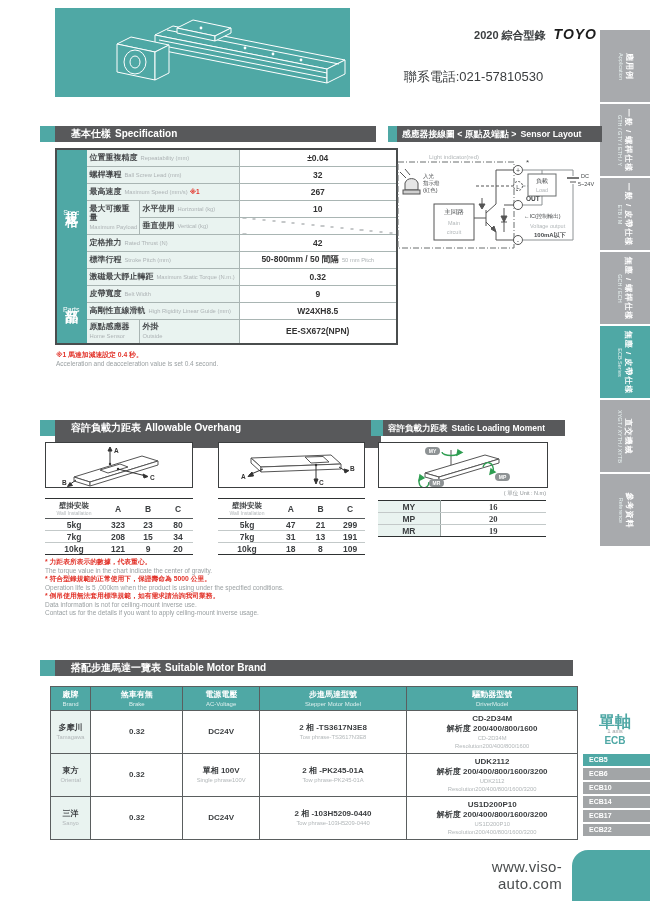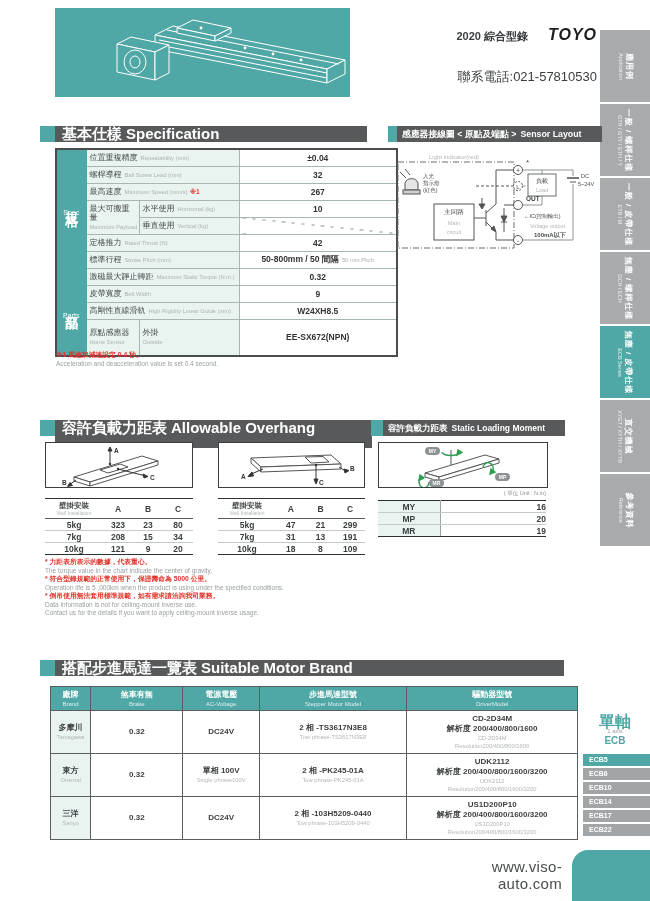--- a/index.html
+++ b/index.html
@@ -1,45 +1,45 @@
 <!DOCTYPE html>
 <html><head>
 <meta charset="utf-8">
 <style>
   html,body{margin:0;padding:0;}
   body{width:650px;height:901px;position:relative;background:#fff;overflow:hidden;
        font-family:"Liberation Sans","DejaVu Sans",sans-serif;color:#3a3d3f;}
   .abs{position:absolute;}
   
   .sec-sq{background:#4fa8a5;}
-  .sec-bar{background:#58595b;color:#fff;font-weight:bold;font-size:15px;line-height:16px;
-           padding-left:7px;white-space:nowrap;overflow:hidden;}
+  .sec-bar{background:#58595b;color:#fff;font-weight:bold;font-size:10px;line-height:16px;
+           padding-left:16px;white-space:nowrap;overflow:hidden;}
   .sec-bar .en{margin-left:4px;}
   
   .draw-panel{background:#4fa8a5;}
   
   .cat-line{font-size:11px;font-weight:bold;color:#3a3d3f;text-align:right;}
-  .logo{font-style:italic;font-weight:900;font-size:16px;letter-spacing:1px;color:#1c1c1c;margin-left:20px;}
+  .logo{font-style:italic;font-weight:900;font-size:14px;letter-spacing:1px;color:#1c1c1c;margin-left:8px;}
   .phone{font-size:13px;color:#3a3d3f;text-align:right;}
   
   .side-tab{left:600px;width:50px;height:72px;background:#a8aaad;display:flex;align-items:center;justify-content:center;cursor:pointer;}
   .side-tab.active{background:#4fa8a5;}
   .side-tab .rot{transform:rotate(90deg);white-space:nowrap;text-align:center;color:#fff;}
   .side-tab .zh{font-size:8px;font-weight:bold;letter-spacing:1px;line-height:10px;}
   .side-tab .en{font-size:5.5px;line-height:7px;color:#e8f2f1;}
   
   table{border-collapse:collapse;}
   .spec{width:343px;table-layout:fixed;font-size:8px;}
   .spec td{border:1px solid #a9b5b3;padding:0 3px;overflow:hidden;white-space:nowrap;}
   .spec{border:2px solid #4a4d4e;}
   .grp{background:#4fa8a5;color:#fff;text-align:center;border:1px solid #4fa8a5 !important;}
   .grp .v{writing-mode:vertical-rl;text-orientation:upright;font-size:13px;font-weight:bold;letter-spacing:3px;margin:0 auto;}
   .grp .e{font-size:7px;margin-top:2px;}
   .lblc{background:#e9f3f0;}
-  .zh-l{font-size:8px;font-weight:normal;color:#46494b;}
+  .zh-l{font-size:8px;font-weight:bold;color:#46494b;}
   .en-l{font-size:5.8px;color:#adb3b5;margin-left:3px;}
   .mark{color:#e2342b;font-size:6.5px;font-weight:bold;margin-left:2px;}
   .valc{text-align:center;font-size:8.5px;font-weight:600;color:#333;background:#fff;}
   .val-sub{font-size:5.8px;color:#adb3b5;font-weight:normal;margin-left:3px;}
   .diagc{background:linear-gradient(to right top,transparent 49.5%,#8a9092 49.5%,#8a9092 50.6%,transparent 50.6%);}
   
   .note-red{color:#e2342b;font-size:6.8px;font-weight:bold;line-height:8.5px;}
   .note-gray{color:#9aa0a2;font-size:6.5px;line-height:8.5px;}
   
   .dbox{border:1px solid #3c3f40;background:#fff;}
@@ -51,21 +51,21 @@
   .mini .r:last-child td{border-bottom:1.5px solid #2e3132;}
   .wall-zh{font-size:7.5px;font-weight:bold;color:#46494b;display:block;line-height:8px;}
   .wall-en{font-size:5px;color:#b3b8ba;display:block;line-height:6px;}
   .abc{font-weight:bold;color:#3b3e40;}
   .unit-lbl{font-size:5.5px;color:#8d9294;text-align:right;}
   .mm{width:100%;table-layout:fixed;font-size:8.5px;}
   .mm td{padding:0;height:11px;border-bottom:1px solid #c3c9c9;}
   .mm tr:first-child td{border-top:1.5px solid #2e3132;}
   .mm tr:last-child td{border-bottom:1.5px solid #2e3132;}
   .mm .k{background:#e9f3f0;text-align:center;font-weight:bold;color:#3b3e40;border-right:1px solid #9aa5a3;}
-  .mm .v{text-align:right;font-weight:600;color:#3b3e40;}
+  .mm .v{text-align:center;font-weight:600;color:#3b3e40;font-family:Liberation Serif, serif;}
   
   .motor{width:528px;table-layout:fixed;border:1.5px solid #3c3f40;font-size:8px;}
   .motor td,.motor th{border:1px solid #5a5e5f;text-align:center;padding:0 2px;overflow:hidden;}
   .motor thead th{background:#4fa8a5;color:#fff;height:23px;font-weight:bold;}
   .motor thead .hz{font-size:8px;line-height:10px;display:block;}
   .motor thead .he{font-size:6px;line-height:8px;display:block;color:#dcefee;font-weight:normal;}
   .motor tbody td{height:42px;background:#fff;}
   .motor .brand{background:#e9f3f0;}
   .m-zh{display:block;font-size:8px;font-weight:600;color:#3b3e40;line-height:10px;}
   .m-en{display:block;font-size:5.8px;color:#b2b7b9;line-height:8px;}
@@ -112,21 +112,21 @@
       <circle cx="218" cy="46" r="1.4" fill="#fff" stroke="none"></circle>
       <circle cx="246" cy="52" r="1.4" fill="#fff" stroke="none"></circle>
       <circle cx="146" cy="20" r="1.4" fill="#fff" stroke="none"></circle>
     </g>
   </svg>
 </div>
 
 <div class="abs cat-line" style="left:350px;top:26px;width:247px;">
   <span>2020 綜合型錄</span><span class="logo">TOYO</span>
 </div>
-<div class="abs phone" style="left:350px;top:68px;width:247px;">聯系電話:021-57810530</div>
+<div class="abs phone" style="left:350px;top:68px;width:247px;text-align:center;">聯系電話:021-57810530</div>
 
 <div class="abs side-tab" style="top:30px;">
   <div class="rot">
       <div class="zh">應用例</div>
       <div class="en">Application</div>
     </div>
 </div>
 <div class="abs side-tab" style="top:104px;">
   <div class="rot">
       <div class="zh">一般 / 螺桿仕樣</div>
@@ -219,21 +219,21 @@
     <td class="valc">0.32</td>
   </tr>
   <tr style="height:17px">
     <td class="lblc" colspan="2"><span class="zh-l">皮帶寬度</span><span class="en-l">Belt Width</span></td>
     <td class="valc">9</td>
   </tr>
   <tr style="height:17px">
     <td class="lblc" colspan="2"><span class="zh-l">高剛性直線滑軌</span><span class="en-l">High Rigidity Linear Guide (mm)</span></td>
     <td class="valc">W24XH8.5</td>
   </tr>
-  <tr style="height:37px">
+  <tr style="height:25px">
     <td class="lblc"><span class="zh-l" style="white-space:normal;display:block;line-height:9px;">原點感應器</span><span class="en-l" style="margin-left:0;">Home Sensor</span></td>
     <td class="lblc"><span class="zh-l" style="display:block;line-height:9px;">外掛</span><span class="en-l" style="margin-left:0;">Outside</span></td>
     <td class="valc">EE-SX672(NPN)</td>
   </tr>
 </tbody>
   </table>
 
 <div class="abs note-red" style="left:56px;top:351px;">※1 馬達加減速設定 0.4 秒。</div>
 <div class="abs note-gray" style="left:56px;top:360px;">Acceleration and deacceleration value is set 0.4 second.</div>
 

